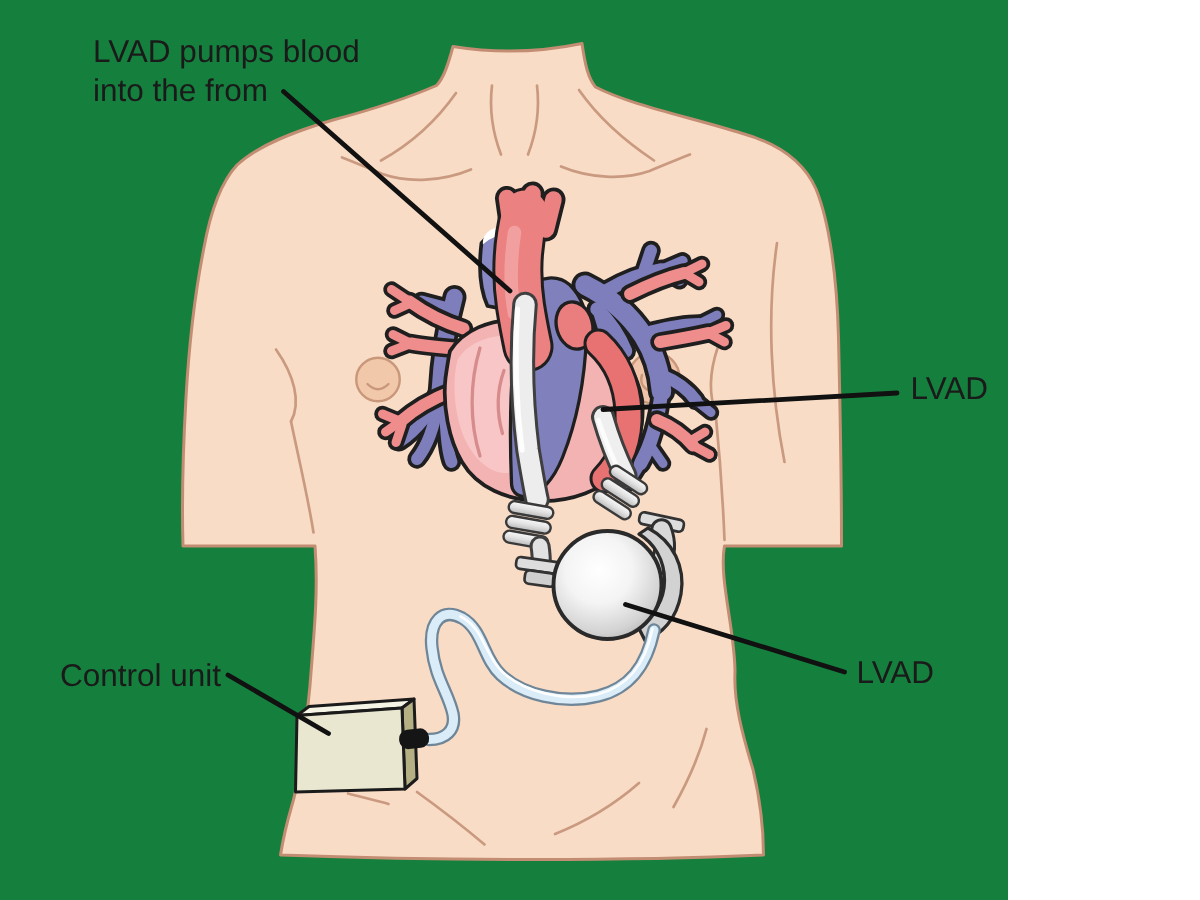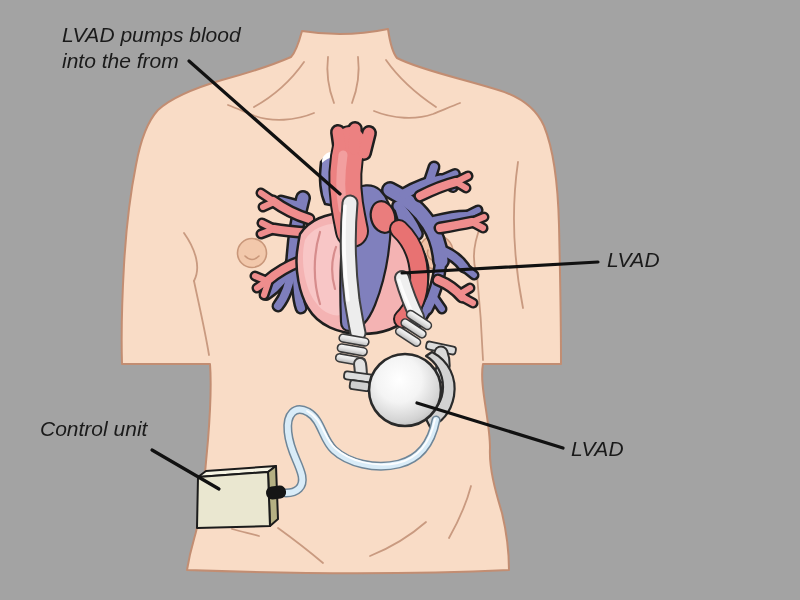--- a/index.html
+++ b/index.html
@@ -1,18 +1,18 @@
 <!DOCTYPE html>
 <html><head>
 <meta charset="utf-8">
 <style>
   html,body{margin:0;padding:0;background:#fff;}
   #canvas{
-    position:relative;width:800px;height:600px;background:#a3a3a3;
-    overflow:hidden;font-family:"Liberation Sans", sans-serif;font-style:italic;
+    position:relative;width:672px;height:600px;background:#15803d;
+    overflow:hidden;font-family:"Liberation Sans", sans-serif;
   }
   #art{position:absolute;left:0;top:0;}
   .fig-label{
     position:absolute;color:#1a1a1a;font-size:21px;line-height:26px;
     font-family:"Liberation Sans", sans-serif;white-space:nowrap;
   }
   .fig-label span{display:block;}
 </style>
 </head>
 <body>
@@ -303,17 +303,17 @@
 </div>
 
 <div class="fig-label" style="left:607px;top:247px;">
   <span>LVAD</span>
 </div>
 
 <div class="fig-label" style="left:571px;top:436px;">
   <span>LVAD</span>
 </div>
 
-<div class="fig-label" style="left:40px;top:416px;">
+<div class="fig-label" style="left:40px;top:438px;">
   <span>Control unit</span>
 </div>
 
 </div>
 
 </body></html>

